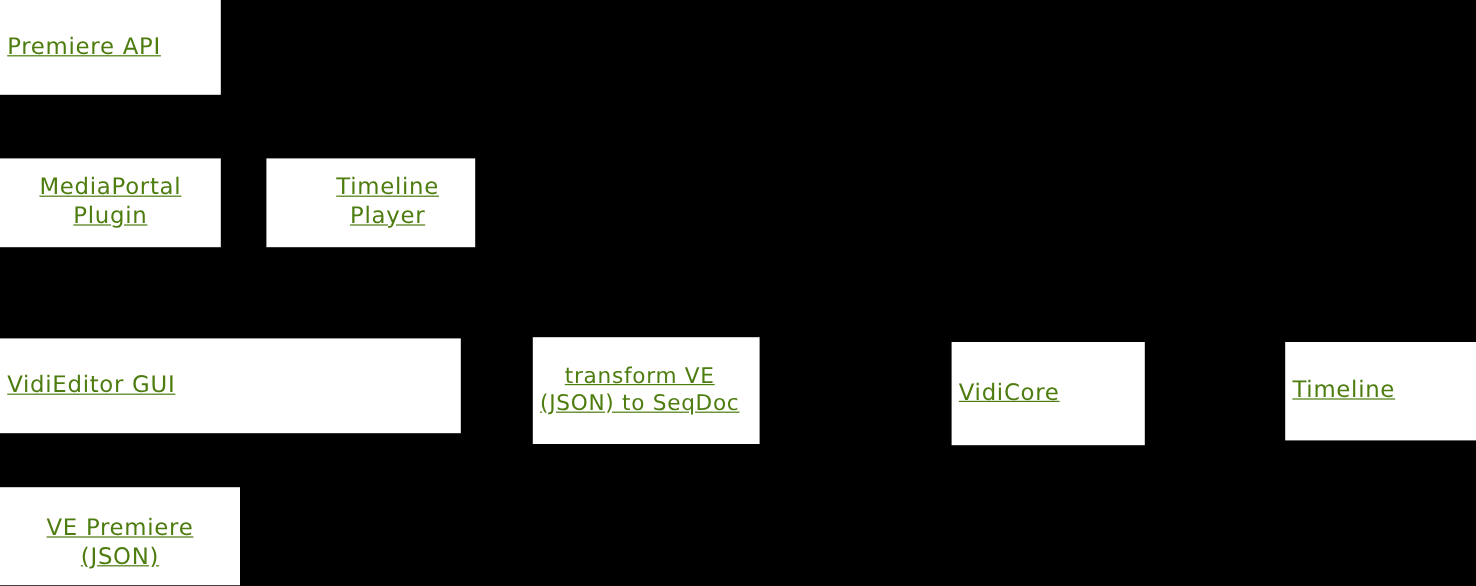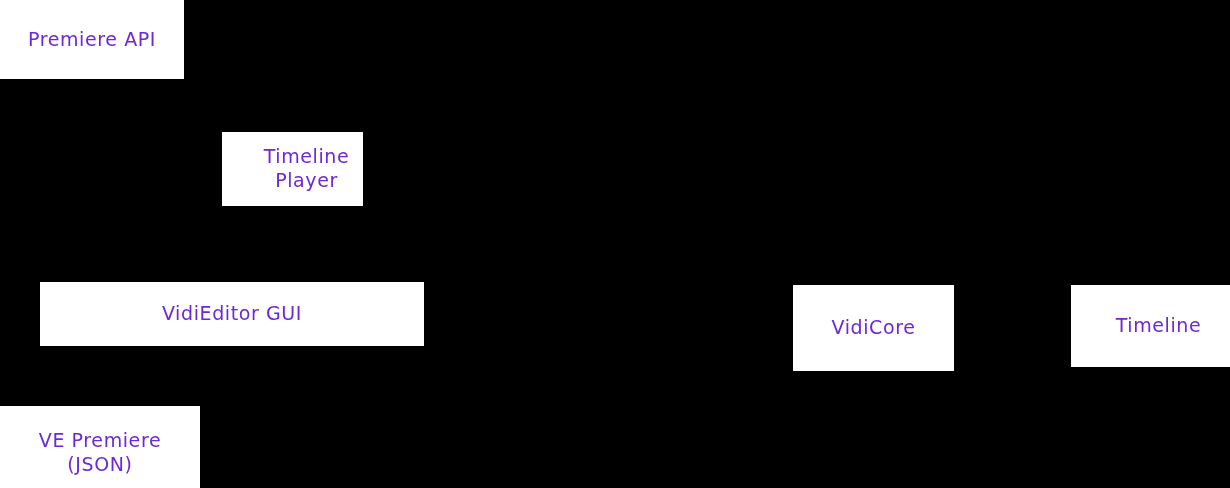--- a/index.html
+++ b/index.html
@@ -11,63 +11,70 @@
     position: relative;
     width: 1230px;
     height: 488px;
     background: #000000;
     overflow: hidden;
     font-family: "DejaVu Sans", sans-serif;
   }
   .node {
     position: absolute;
     background: #ffffff;
-    color: #6d28d9;
+    color: #4d7c0f;
     display: flex;
     align-items: center;
-    justify-content: center;
     text-align: center;
     box-sizing: border-box;
     line-height: 1.25;
     font-size: 19px;
     letter-spacing: 0.6px;
     font-family: "DejaVu Sans", "Liberation Sans", sans-serif;
     font-weight: 400;
     white-space: pre-line;
     padding: 2px 6px;
+    text-decoration: underline;
   }
   
   #node-premiere-api      { left: 0px;    top: 0px;   width: 184px; height: 79px; }
   #node-mediaportal-plugin{ left: 0px;    top: 132px; width: 184px; height: 74px; }
-  #node-timeline-player   { left: 222px;  top: 132px; width: 141px; height: 74px; padding-left: 34px; }
-  #node-vidieditor-gui    { left: 0px;    top: 282px; width: 384px; height: 64px; margin-left: 40px; }
+  #node-timeline-player   { left: 222px;  top: 132px; width: 174px; height: 74px; padding-left: 34px; }
+  #node-vidieditor-gui    { left: 0px;    top: 282px; width: 384px; height: 79px; }
   #node-transform-ve      { left: 444px;  top: 281px; width: 189px; height: 89px;
                             font-size: 18px; }
   #node-vidicore          { left: 793px;  top: 285px; width: 161px; height: 86px; }
   #node-vidicoder         { left: 1071px; top: 285px; width: 175px; height: 82px; }
   #node-ve-timeline-json  { left: 0px;    top: 406px; width: 200px; height: 93px; }
 </style>
 </head>
 <body>
 
 <div id="canvas">
 
   <div class="node" id="node-premiere-api">
     <span>Premiere API</span>
   </div>
 
+  <div class="node" id="node-mediaportal-plugin">
+    <span>MediaPortal Plugin</span>
+  </div>
 
   <div class="node" id="node-timeline-player">
     <span>Timeline Player</span>
   </div>
 
   <div class="node" id="node-vidieditor-gui">
     <span>VidiEditor GUI</span>
   </div>
 
+  <div class="node" id="node-transform-ve">
+    <span>transform VE
+(JSON) to SeqDoc</span>
+  </div>
 
   <div class="node" id="node-vidicore">
     <span>VidiCore</span>
   </div>
 
   <div class="node" id="node-vidicoder">
     <span>Timeline</span>
   </div>
 
   <div class="node" id="node-ve-timeline-json">

